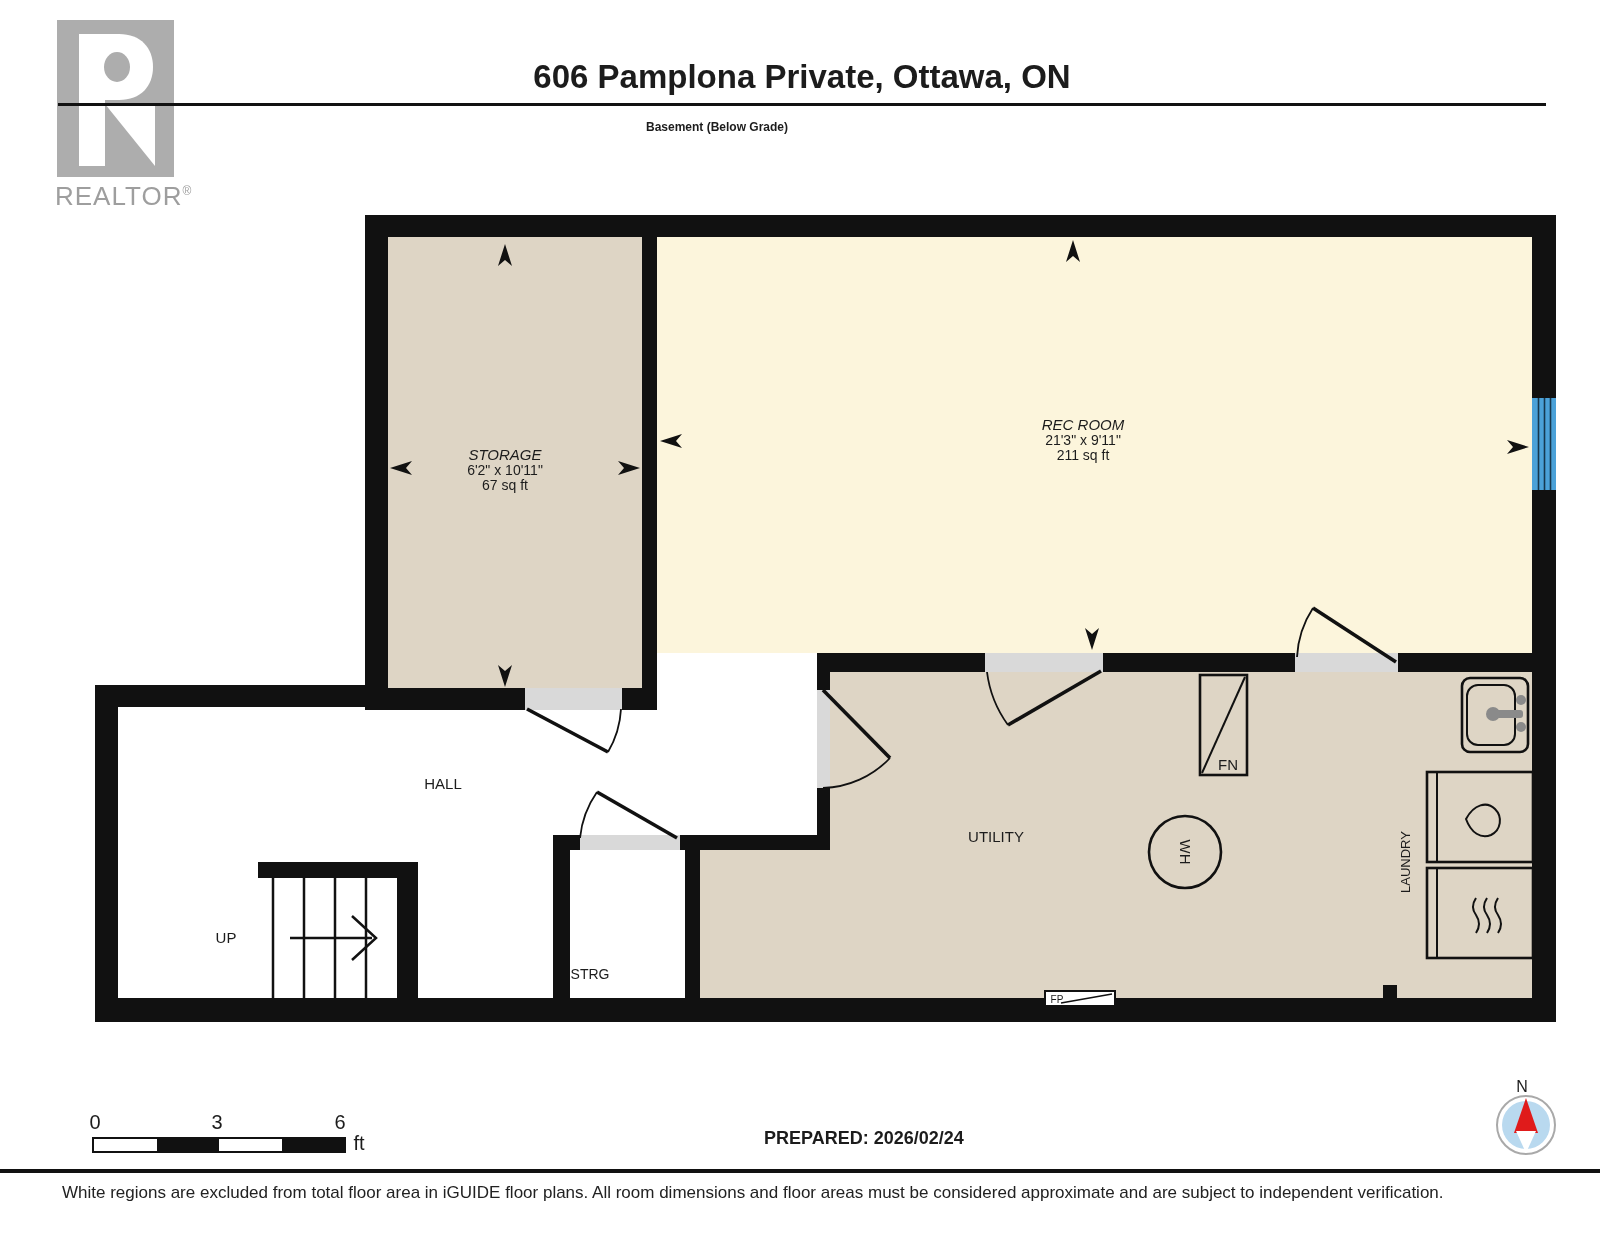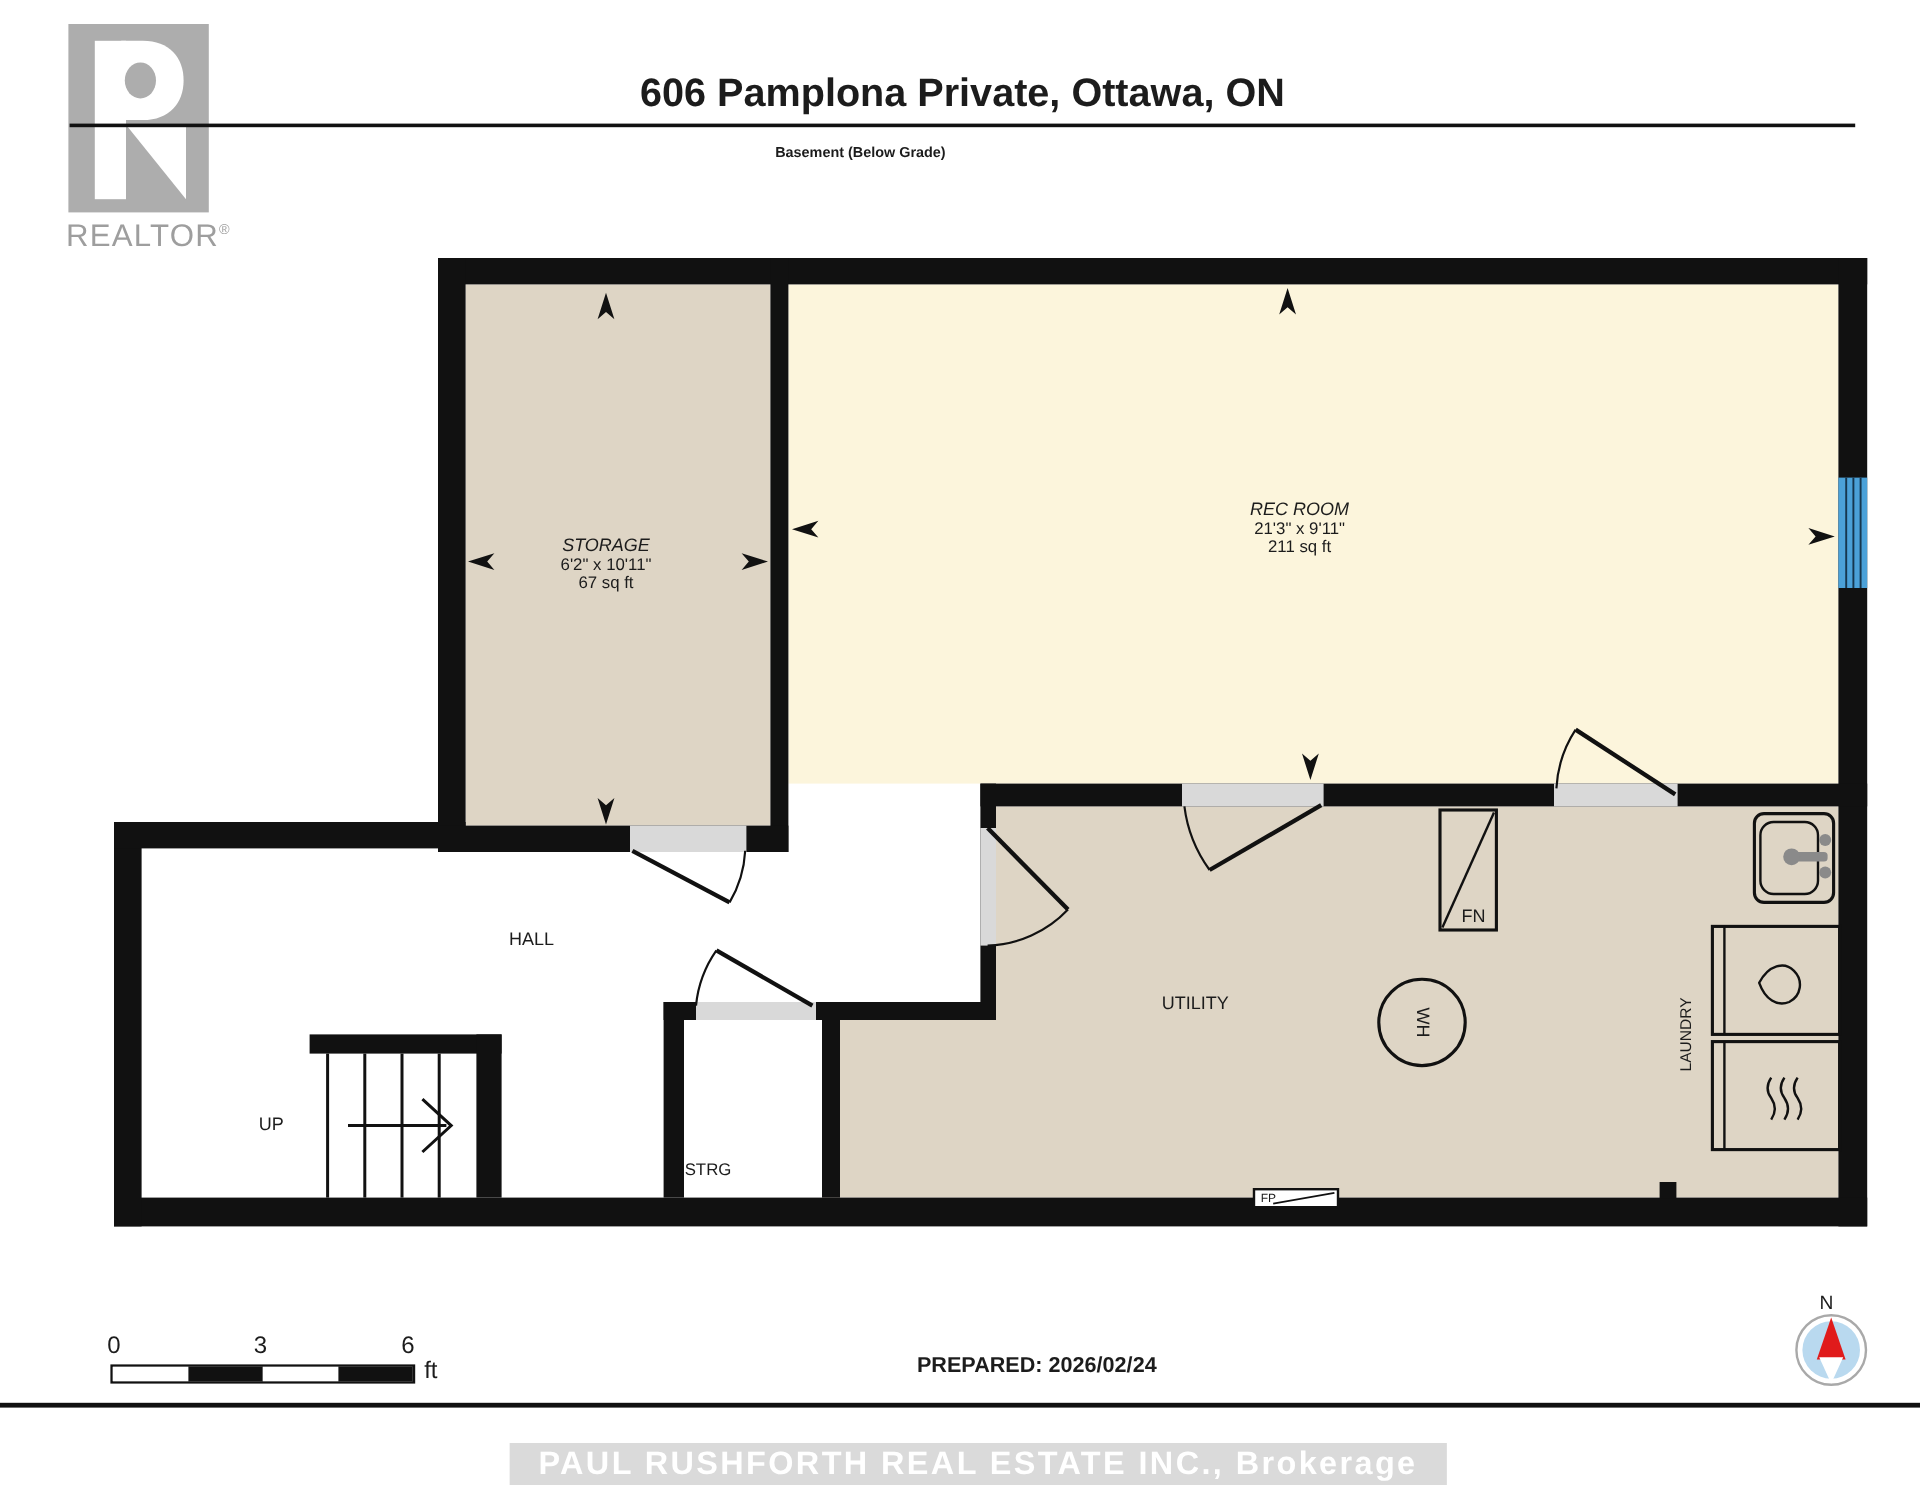--- a/index.html
+++ b/index.html
@@ -212,15 +212,15 @@
     <div class="seg b"></div>
   </div>
   <div class="scale-num" style="left:95px;top:1122px;">0</div>
   <div class="scale-num" style="left:217px;top:1122px;">3</div>
   <div class="scale-num" style="left:340px;top:1122px;">6</div>
   <div class="scale-num" style="left:359px;top:1143px;">ft</div>
 
   <div id="prepared">PREPARED: 2026/02/24</div>
 
   <div id="footer-rule"></div>
-  <div id="watermark">PAUL RUSHFORTH REAL ESTATE INC., Brokerage</div>
+  <div id="disclaimer">White regions are excluded from total floor area in iGUIDE floor plans. All room dimensions and floor areas must be considered approximate and are subject to independent verification.</div>
 
 </div>
 
 </body></html>

